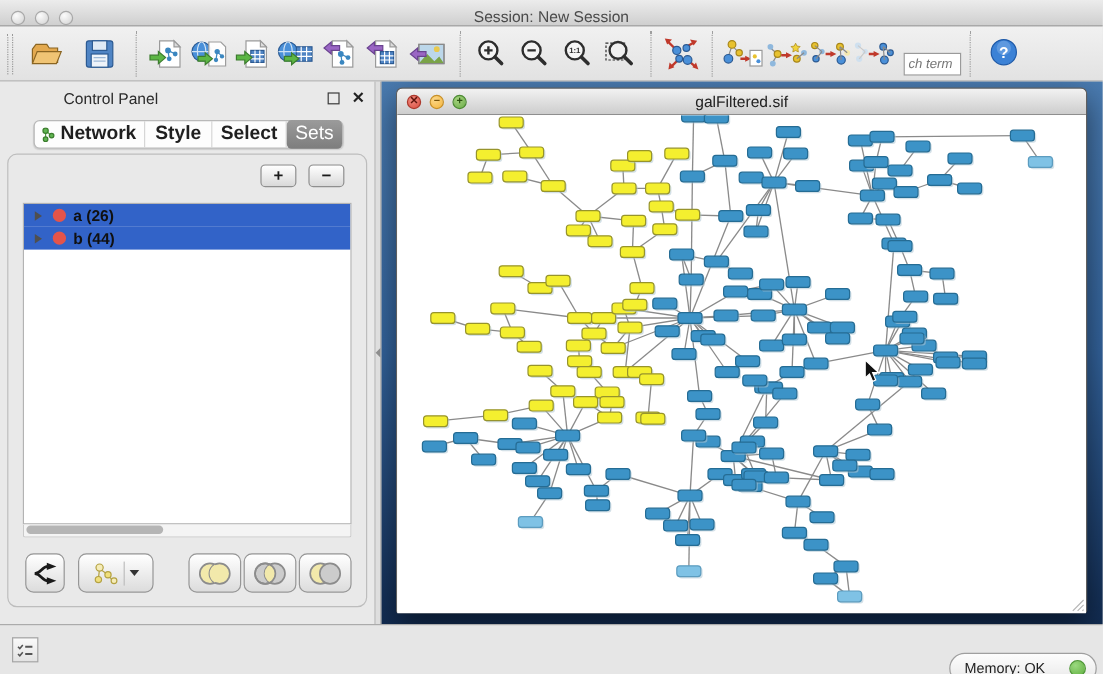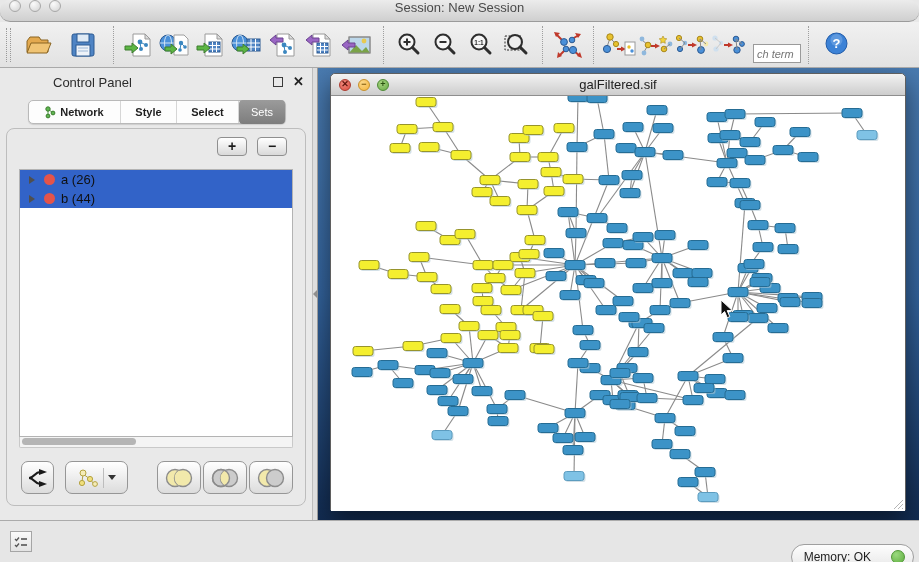--- a/index.html
+++ b/index.html
@@ -1,21 +1,21 @@
 <!DOCTYPE html>
 <html><head>
 <meta charset="utf-8">
 <style>
   * { margin:0; padding:0; box-sizing:border-box; }
   html,body { width:919px; height:562px; overflow:hidden; }
   body { font-family:"Liberation Sans", sans-serif; background:#e8e8e8; position:relative; }
 
   
   .titlebar { height:22px; background:linear-gradient(#ececec,#cfcfcf); border-bottom:1px solid #9b9b9b;
-              display:flex; align-items:flex-start; position:relative;border-radius:10px; }
+              display:flex; align-items:flex-end; position:relative; }
   .tl-group { display:flex; gap:8px; margin-left:9px; }
   .tl { width:12px; height:12px; border-radius:50%; border:1px solid #a8a8a8;
         background:radial-gradient(circle at 35% 30%, #fbfbfb, #d2d2d2); }
   .win-title { position:absolute; left:0; right:0; text-align:center; font-size:13px; color:#4a4a4a; }
 
   
   .toolbar { height:46px; background:linear-gradient(#f1f1f1,#e2e2e2); border-bottom:1px solid #a9a9a9;
              display:flex; align-items:center; padding:0 4px; }
   .tb-handle { width:5px; height:34px; border-left:1px dotted #999; border-right:1px dotted #999; margin:0 4px 0 2px; }
   .tb-sep { width:1px; height:38px; border-left:1px dotted #9f9f9f; margin:0 7px; }
@@ -36,38 +36,38 @@
   .cp-header { height:28px; display:flex; align-items:center; padding:0 8px; }
   .cp-title { font-size:13px; color:#2b2b2b; }
   .cp-header .spacer { flex:1; }
   .cp-float { width:10px; height:10px; border:1.5px solid #3a3a3a; margin-right:10px; }
   .cp-close { font-size:13px; font-weight:bold; color:#222; line-height:10px; }
 
   .cp-tabs { position:absolute; top:32px; left:28px; width:258px; height:24px; display:flex;
              background:#fdfdfd; border:1px solid #b9b9b9; border-radius:5px; align-items:center;
              box-shadow:0 1px 1px rgba(0,0,0,.12); }
   .cp-tab { flex:none; display:flex; align-items:center; justify-content:center; gap:4px; height:22px;
-            font-size:11px; color:#1f1f1f; font-weight:bold; border-right:1px solid #d6d6d6; }
+            font-size:16px; color:#1f1f1f; font-weight:bold; border-right:1px solid #d6d6d6; }
   .cp-tab.network { width:92px; }
   .cp-tab.style { width:56px; }
   .cp-tab.select { width:62px; }
   .cp-tab.sets { width:46px; border-right:none; background:linear-gradient(#9b9b9b,#7d7d7d);
                  color:#fff; border-radius:4px; height:24px; margin-right:-1px; font-weight:normal; }
 
   .cp-body { position:absolute; top:60px; left:6px; right:6px; height:378px;
              border:1px solid #bdbdbd; border-radius:8px; background:#e9e9e9; }
   .pm-btn { position:absolute; top:8px; width:30px; height:19px; border:1px solid #8f8f8f; border-radius:4px;
             background:linear-gradient(#ffffff,#d9d9d9); font-size:14px; font-weight:bold; color:#1a1a1a;
             line-height:15px; text-align:center; padding:0; }
   .pm-add { right:58px; }
   .pm-remove { right:18px; }
 
   .sets-list { position:absolute; top:40px; left:12px; right:12px; height:268px; background:#fff;
                border:1px solid #b3b3b3; overflow:hidden; }
-  .set-row { height:19px; display:flex; align-items:center; font-size:13px; color:#101010; }
+  .set-row { height:19px; display:flex; align-items:center; font-size:13px; color:#101010;font-weight:bold; }
   .set-row .tri { width:0; height:0; border-top:4.5px solid transparent; border-bottom:4.5px solid transparent;
                   border-left:6px solid #4f4f4f; margin:0 9px 0 9px; }
   .set-row .dot { width:11px; height:11px; border-radius:50%; margin-right:6px; }
 
   .hscroll { position:absolute; top:308px; left:12px; right:12px; height:11px; background:#f4f4f4;
              border:1px solid #c9c9c9; border-top:none; border-radius:0 0 2px 2px; }
   .hthumb { position:absolute; left:2px; top:1px; width:114px; height:7px; border-radius:4px; background:#b5b5b5; }
 
   .cpb { position:absolute; top:332px; height:33px; border:1px solid #969696; border-radius:7px;
          background:linear-gradient(#ffffff,#dcdcdc); display:flex; align-items:center; justify-content:center; padding:0; }

